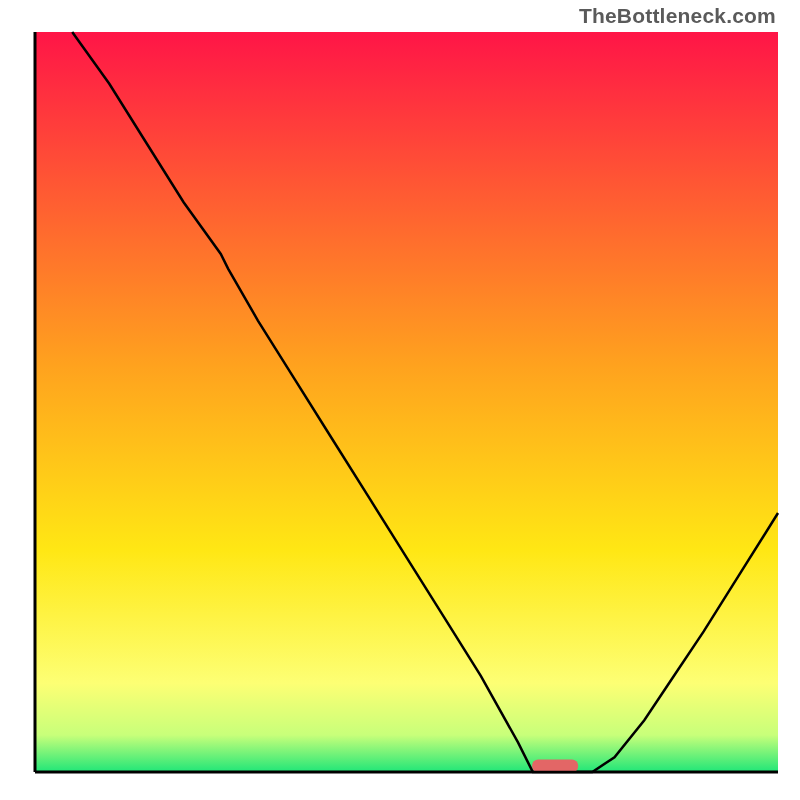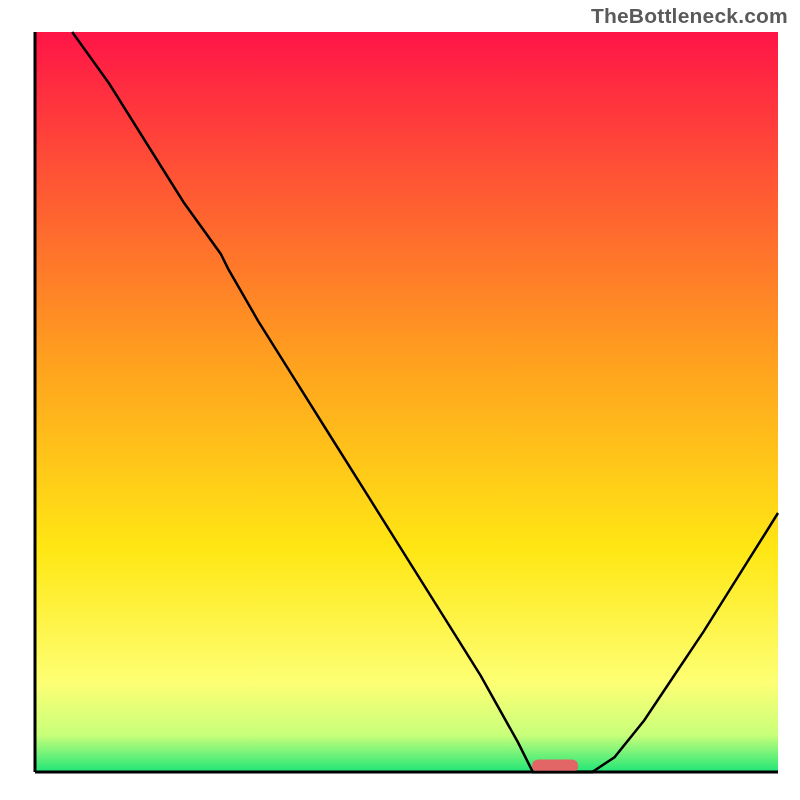--- a/index.html
+++ b/index.html
@@ -11,21 +11,21 @@
     overflow: hidden;
   }
   .canvas {
     position: relative;
     width: 800px;
     height: 800px;
   }
   .watermark {
     position: absolute;
     top: 4px;
-    right: 12px;
+    right: 24px;
     font-family: Arial, Helvetica, sans-serif;
     font-size: 21px;
     font-weight: bold;
     color: #5a5a5a;
     letter-spacing: 0.2px;
     z-index: 30;
   }
   svg.plot {
     position: absolute;
     left: 0;

